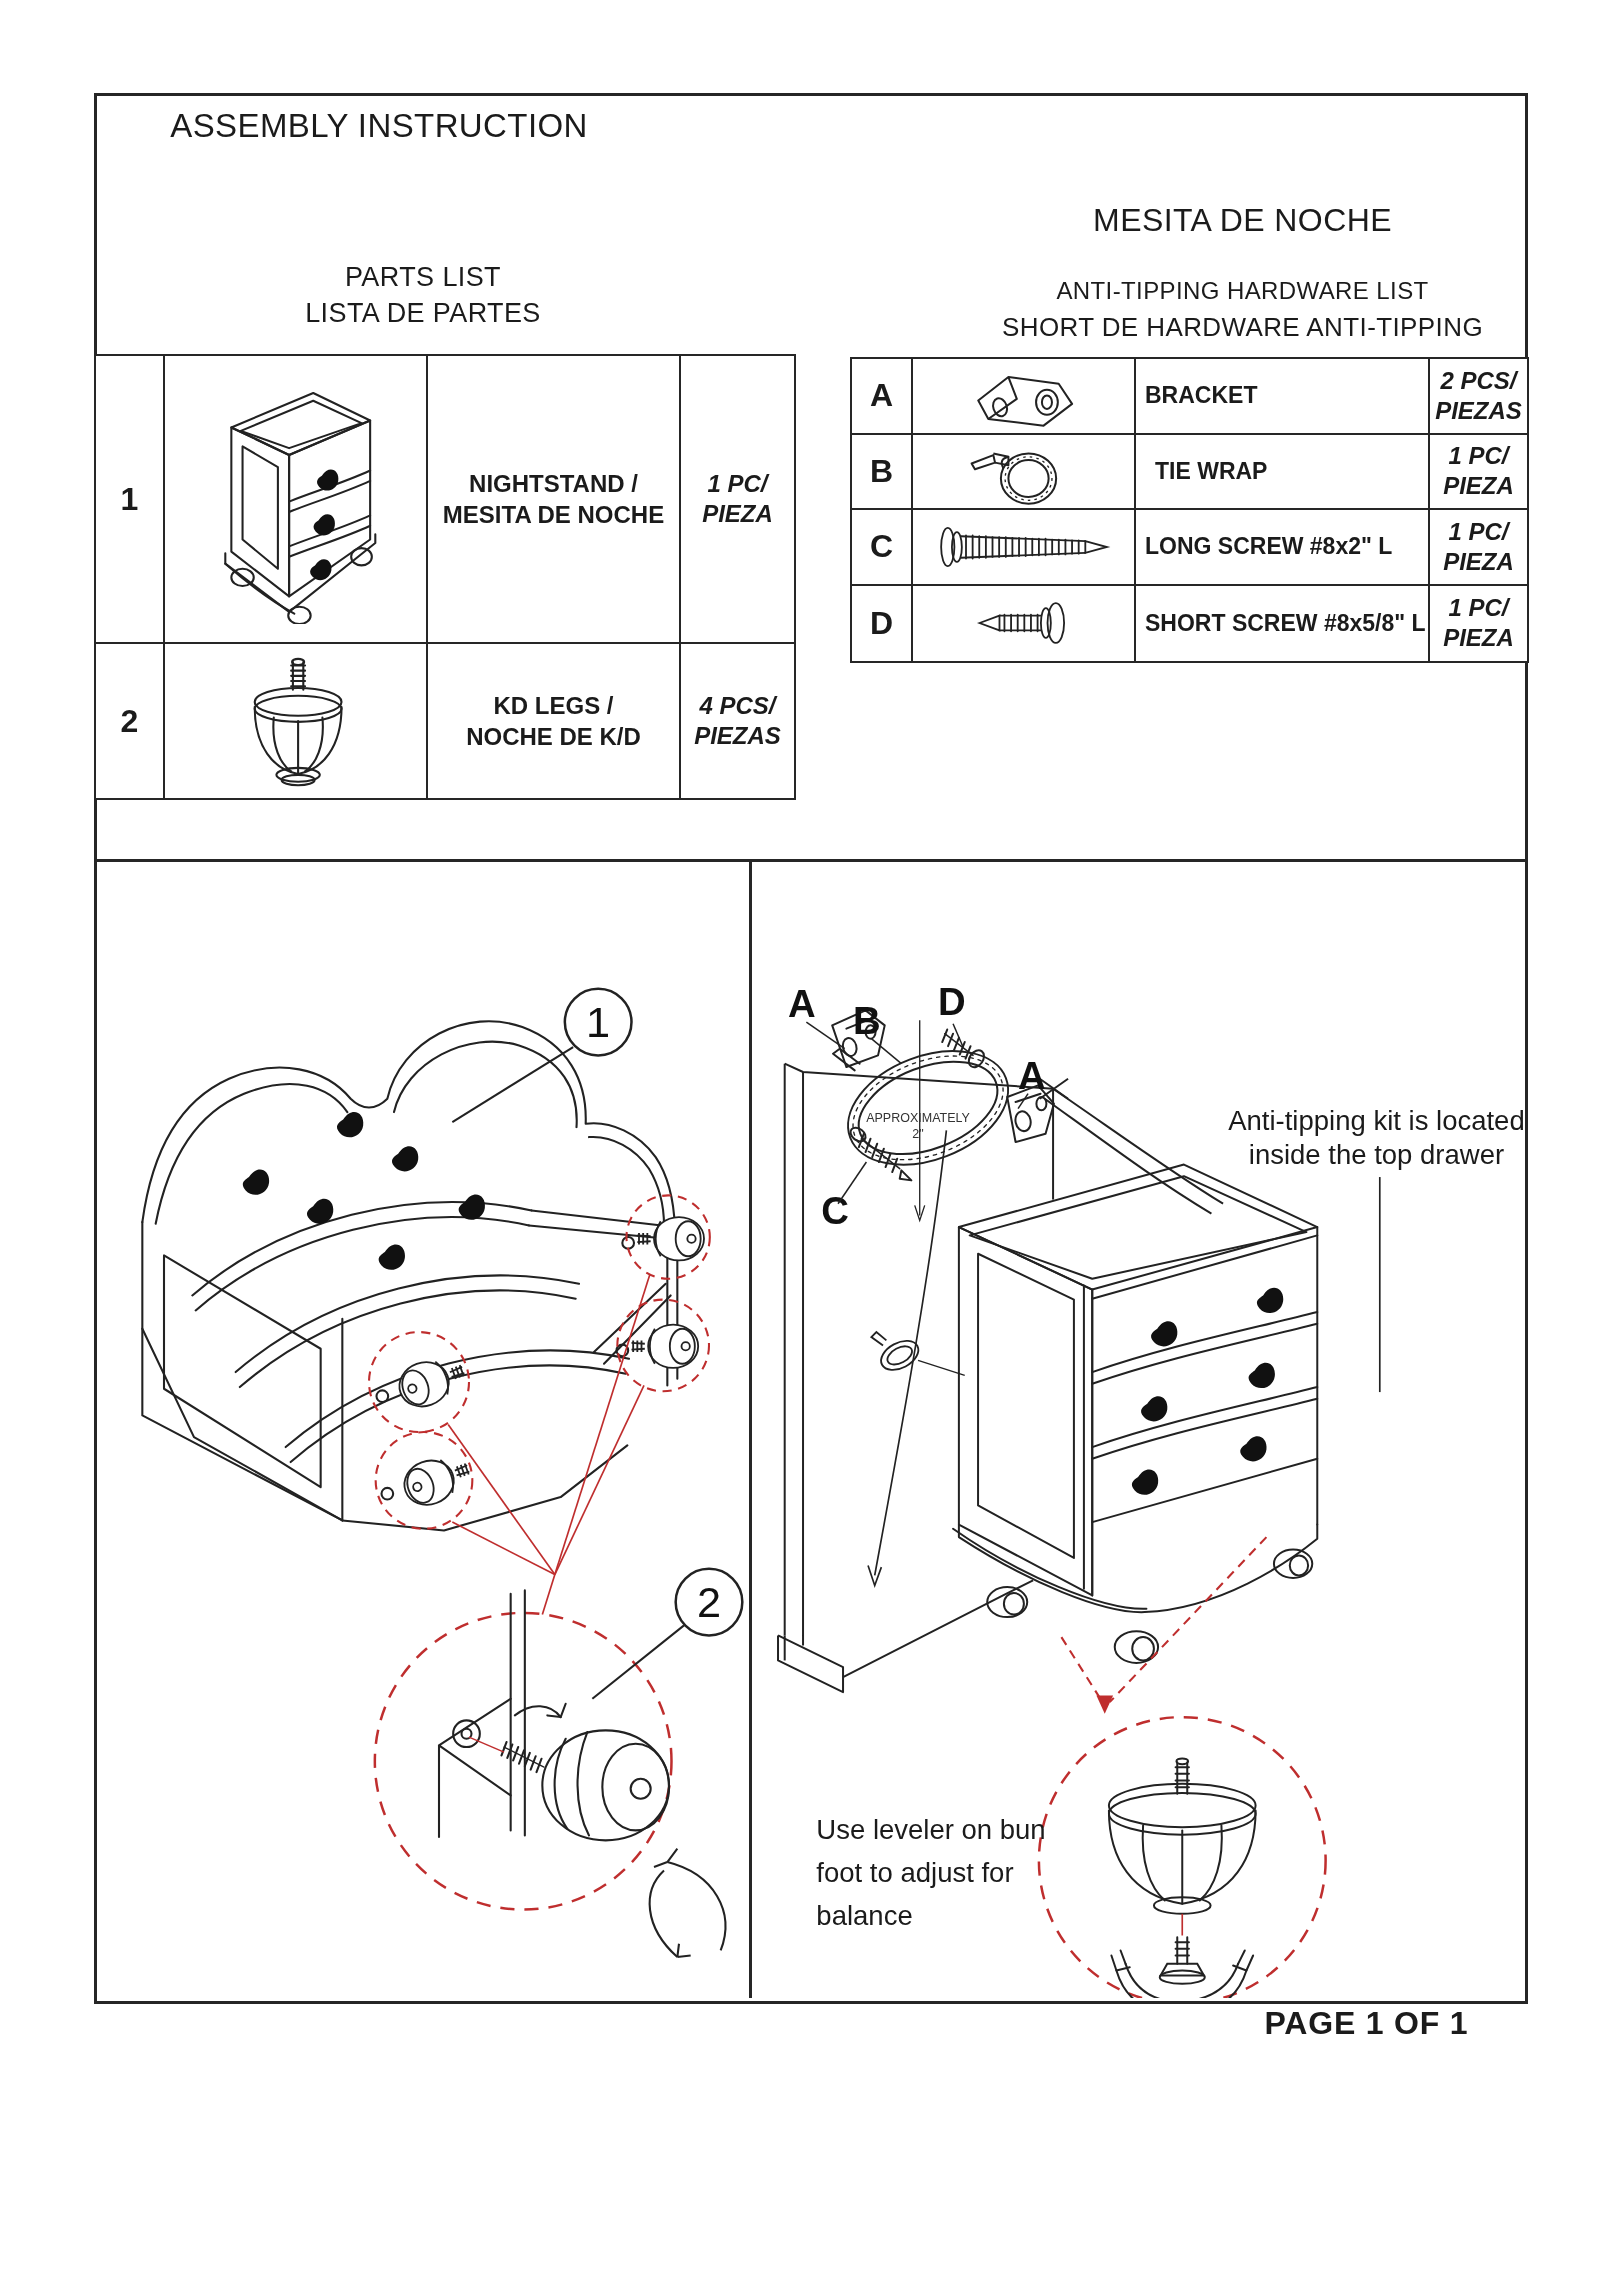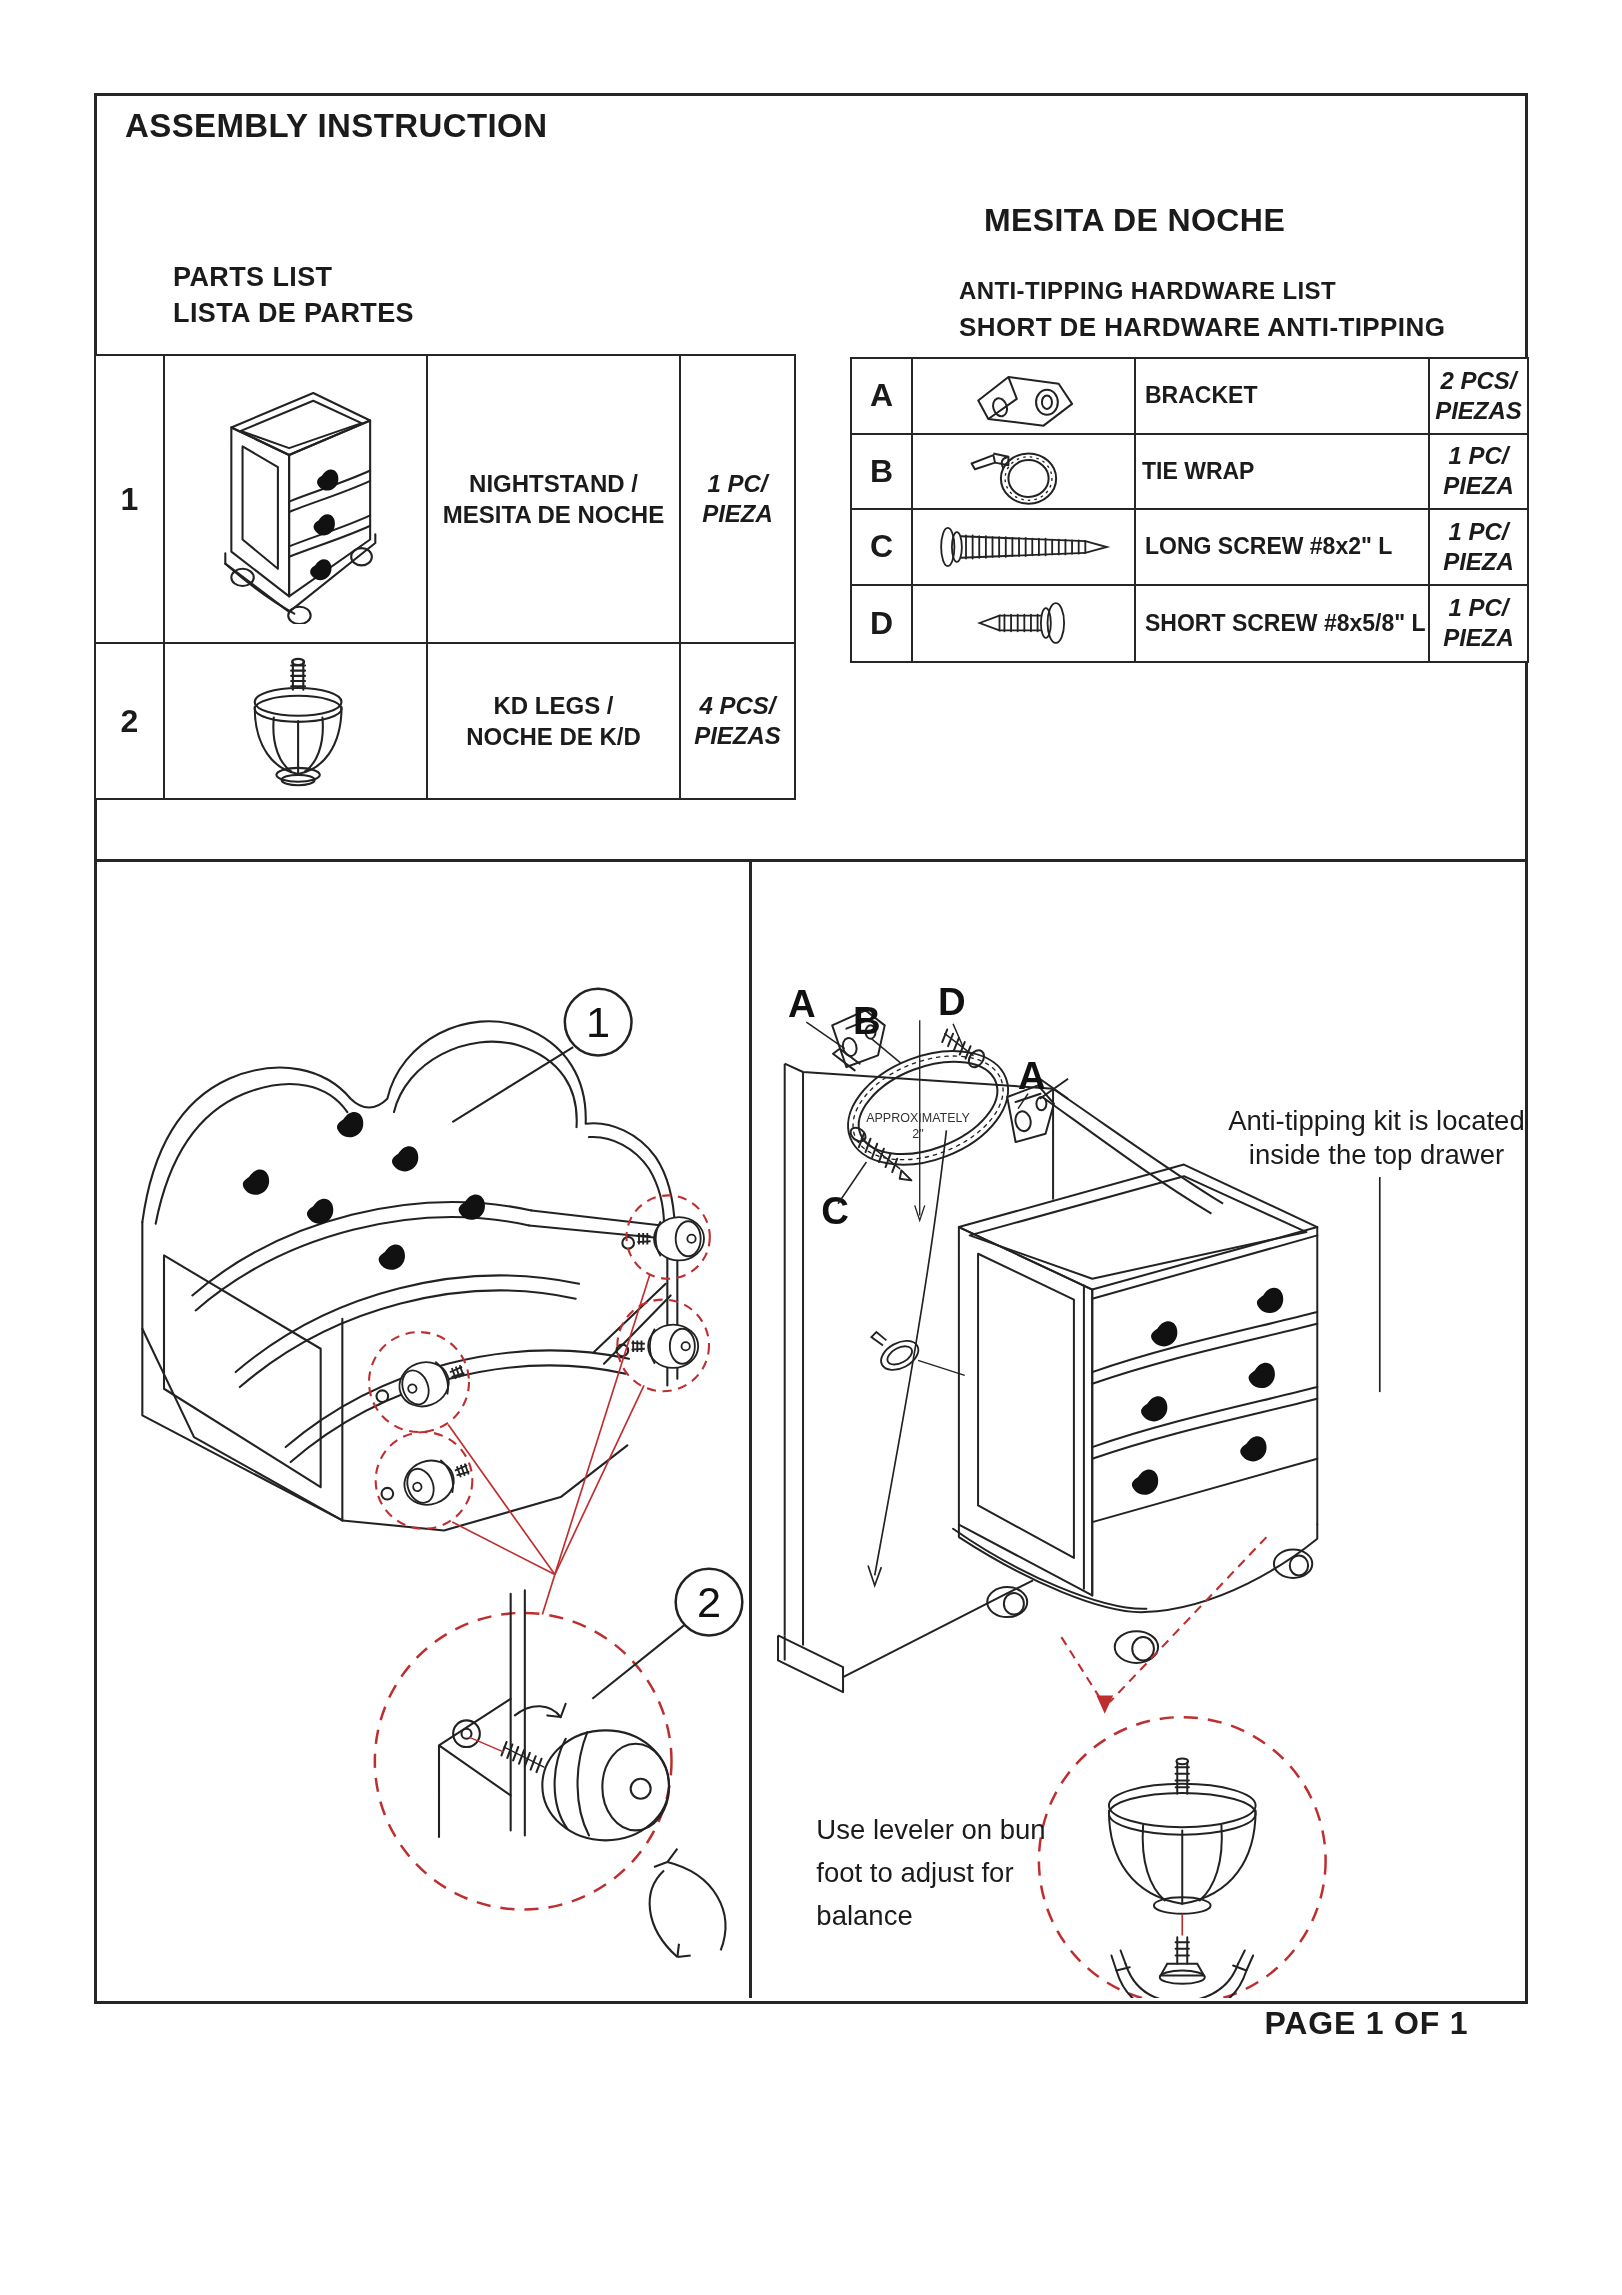--- a/index.html
+++ b/index.html
@@ -3,21 +3,21 @@
 <meta charset="utf-8">
 <style>
   html,body{margin:0;padding:0;background:#9a9a9a;}
   .page{
     position:relative;width:1622px;height:2295px;background:#ffffff;
     font-family:"Liberation Sans", sans-serif;color:#1b1b1b;margin:0 auto;overflow:hidden;
   }
   .frame{position:absolute;left:94px;top:93px;width:1428px;height:1905px;border:3.3px solid #262626;}
   .divider-h{position:absolute;left:94px;top:859px;width:1431px;height:3.3px;background:#262626;}
   .divider-v{position:absolute;left:749px;top:859px;width:3.3px;height:1139px;background:#262626;}
-  .t{position:absolute;text-align:left;font-weight:bold;line-height:1.15;letter-spacing:0.4px;}
+  .t{position:absolute;text-align:center;font-weight:normal;line-height:1.15;letter-spacing:0.4px;}
   .h-main{font-size:33px;}
   .h-sub{font-size:32px;}
   .h-sec{font-size:27px;}
   .grid{position:absolute;display:grid;border:2.5px solid #262626;background:#fff;}
   .cell{border-right:2.5px solid #262626;border-bottom:2.5px solid #262626;display:flex;align-items:center;justify-content:center;flex-direction:column;overflow:hidden;}
   .cell.last-col{border-right:none;font-style:italic;}
   .cell.last-row{border-bottom:none;}
   .cell .big-num{font-size:32px;font-weight:bold;}
   .cell .nm{font-size:24px;font-weight:bold;text-align:center;line-height:1.3;}
   .cell .nm-left{font-size:23px;font-weight:bold;text-align:left;width:100%;padding-left:9px;box-sizing:border-box;line-height:1.25;}
@@ -144,21 +144,21 @@
           <path d="M8,34 L34,24 L36,33 L12,41 Z"></path>
           <path d="M34,22 L52,26 L52,36 L36,33"></path>
           <ellipse cx="76" cy="52" rx="33" ry="30"></ellipse>
           <ellipse cx="76" cy="52" rx="24" ry="22"></ellipse>
           <path d="M46,40 C42,32 44,28 52,26"></path>
           <ellipse cx="76" cy="52" rx="28" ry="26" stroke-dasharray="3 5" stroke-width="1.6"></ellipse>
         </g>
       </svg>
     </div>
     <div class="cell">
-        <div class="nm-left" style="padding-left:6px;">TIE WRAP</div>
+        <div class="nm-left" style="padding-left:19px;">TIE WRAP</div>
       </div>
     <div class="cell last-col">
       <div class="qty">1 PC/</div>
       <div class="qty">PIEZA</div>
     </div>
 
     <div class="cell">
         <div class="big-num">C</div>
       </div>
     <div class="cell">

